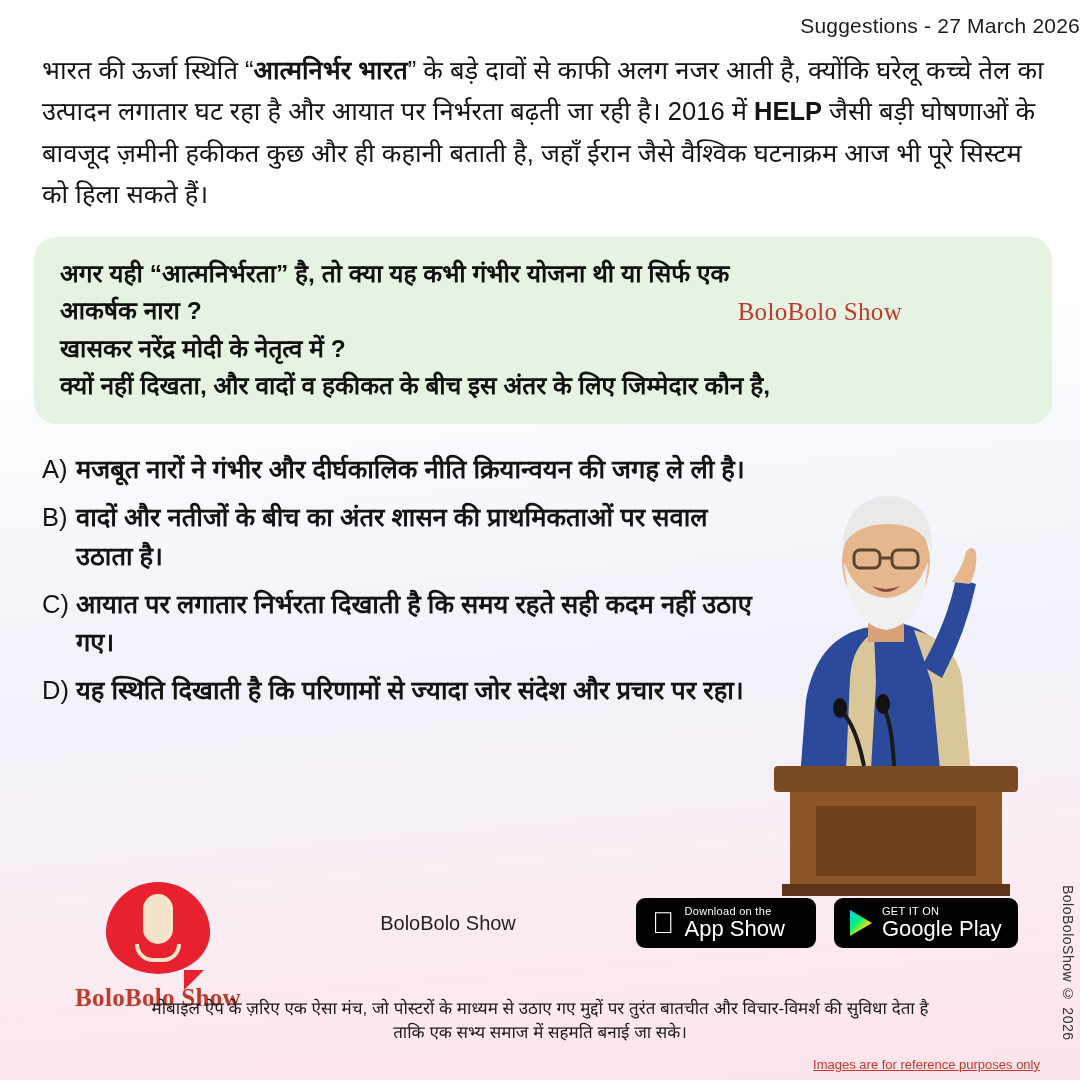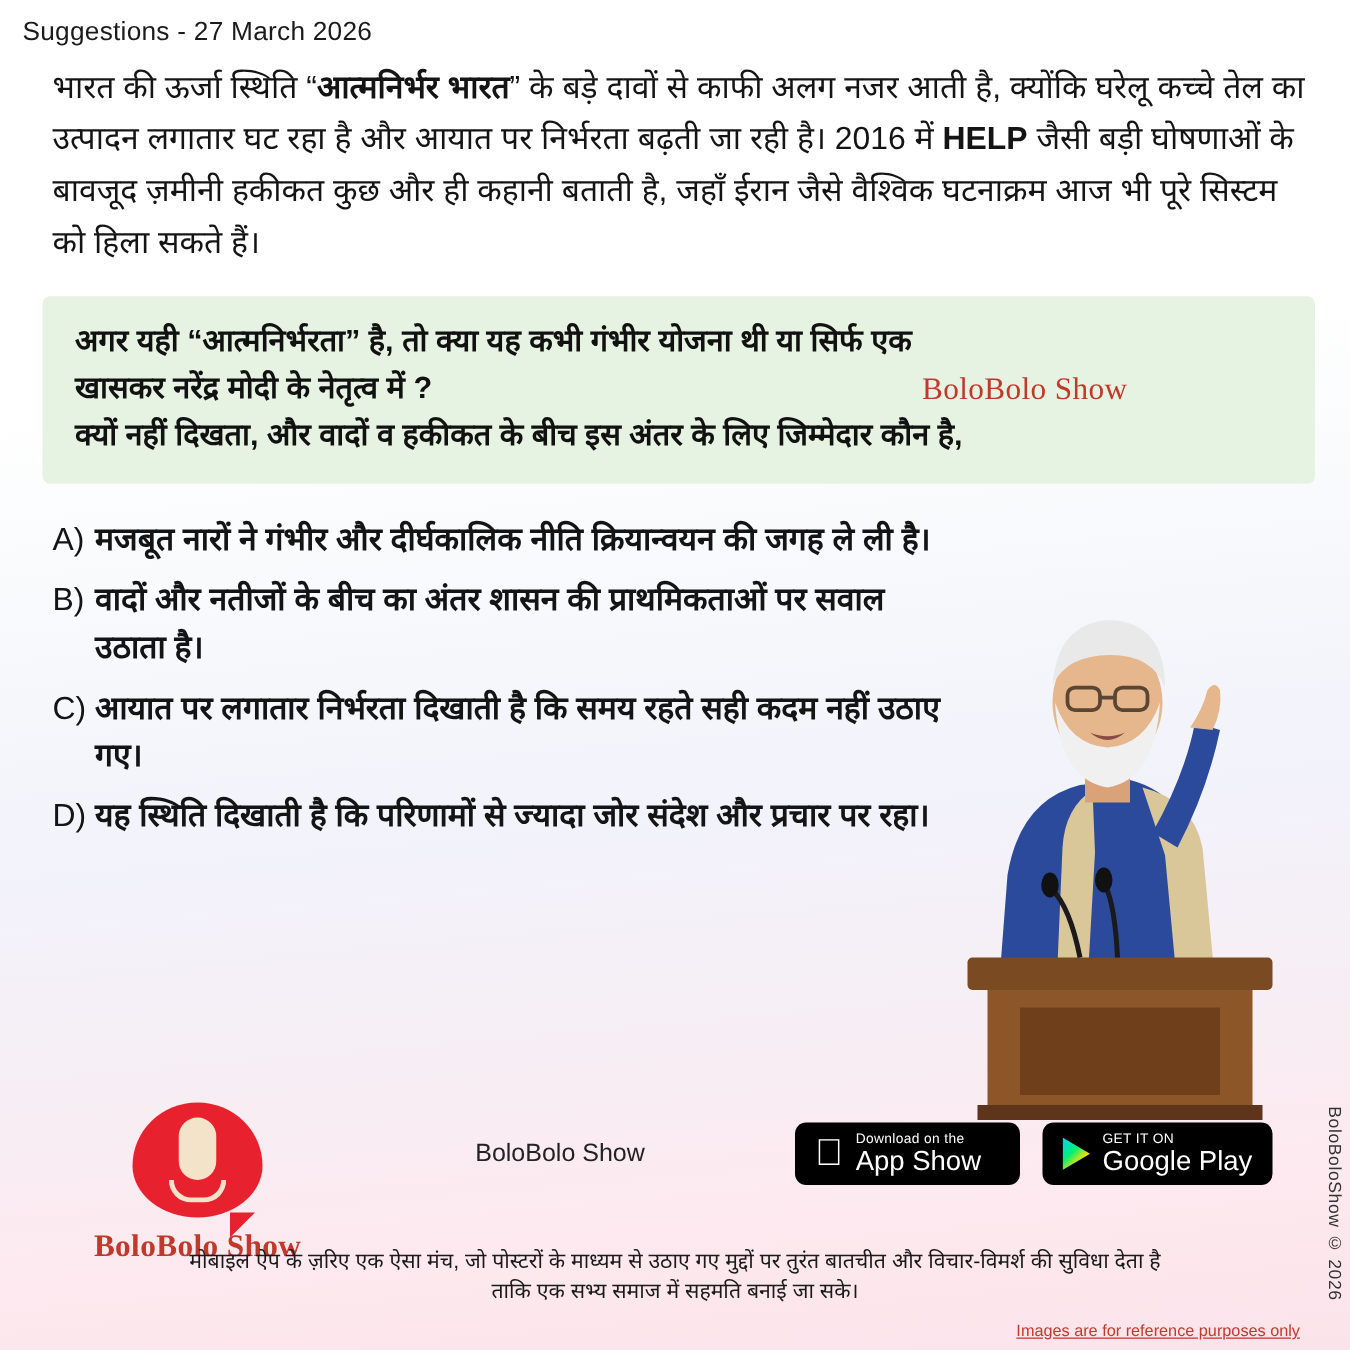--- a/index.html
+++ b/index.html
@@ -14,38 +14,39 @@
     background: linear-gradient(175deg, #ffffff 0%, #ffffff 28%, #f6f8fb 46%, #f2f2fb 60%, #f7eef4 76%, #fde9ef 88%, #fbe3ea 100%);
     overflow: hidden;
   }
 
   
   .header {
     padding: 14px 0 6px 18px;
     font-size: 21px;
     color: #1b1b1b;
     letter-spacing: .2px;
+    text-align: right;
   }
 
   
   .intro {
     margin: 6px 34px 0 42px;
     font-size: 25.5px;
     line-height: 1.62;
     color: #141414;
     font-family: "Liberation Sans", sans-serif;
   }
   .intro b { font-weight: bold; }
 
   
   .qbox {
     position: relative;
     margin: 22px 28px 0 34px;
     background: #e7f3e2;
-    border-radius: 6px;
+    border-radius: 22px;
     padding: 18px 26px 20px 26px;
     font-size: 24.5px;
     line-height: 1.52;
     font-weight: bold;
     color: #111;
   }
   .qbox .line { display: block; }
   .watermark-inline {
     position: absolute;
     right: 150px;
@@ -195,20 +196,21 @@
 <div id="poster">
 
   <div class="header">Suggestions - 27 March 2026</div>
 
   <div class="intro">
     <span>भारत की ऊर्जा स्थिति “</span><b>आत्मनिर्भर भारत</b><span>” के बड़े दावों से काफी अलग नजर आती है, क्योंकि घरेलू कच्चे तेल का उत्पादन लगातार घट रहा है और आयात पर निर्भरता बढ़ती जा रही है। 2016 में </span><b>HELP</b><span> जैसी बड़ी घोषणाओं के बावजूद ज़मीनी हकीकत कुछ और ही कहानी बताती है, जहाँ ईरान जैसे वैश्विक घटनाक्रम आज भी पूरे सिस्टम को हिला सकते हैं।</span>
   </div>
 
   <div class="qbox">
     <span class="line">अगर यही “आत्मनिर्भरता” है, तो क्या यह कभी गंभीर योजना थी या सिर्फ एक</span>
+    <span class="line">आकर्षक नारा ?</span>
     <span class="line">खासकर नरेंद्र मोदी के नेतृत्व में ?</span>
     <span class="line">क्यों नहीं दिखता, और वादों व हकीकत के बीच इस अंतर के लिए जिम्मेदार कौन है,</span>
     <span class="watermark-inline">BoloBolo Show</span>
   </div>
 
   <div class="options">
     <div class="opt">
       <span class="letter">A)</span>
       <span class="text">मजबूत नारों ने गंभीर और दीर्घकालिक नीति क्रियान्वयन की जगह ले ली है।</span>
     </div>

